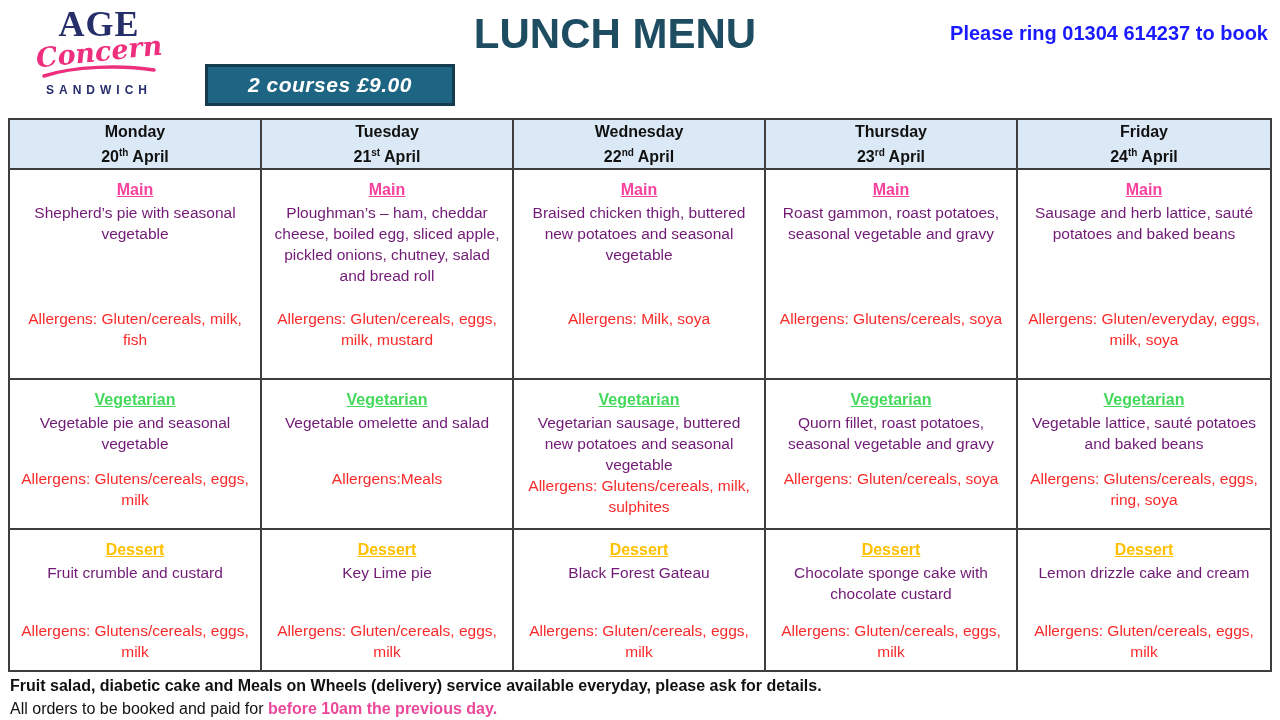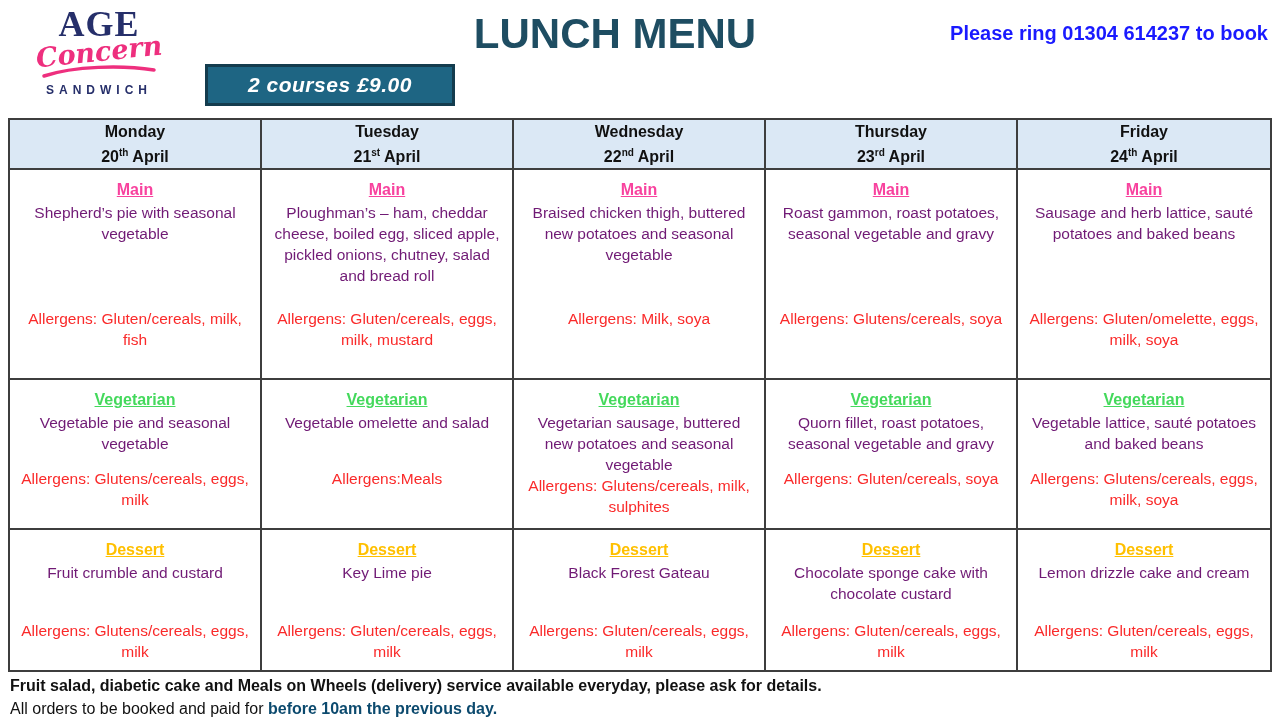--- a/index.html
+++ b/index.html
@@ -47,21 +47,21 @@
   .dish { color: #701a75; }
   .allergens { margin-top: auto; color: #fa2a2a; min-height: 44px; width: 100%; }
   .pad-b-main { padding-bottom: 26px; }
   .pad-b-veg { padding-bottom: 16px; }
   .pad-b-dessert { padding-bottom: 6px; }
 
   
   .footer { position: absolute; left: 10px; top: 674px; font-size: 16px; color: #111; line-height: 23px; }
   .footer-line1 { font-weight: bold; }
   .footer-line2 { font-weight: normal; }
-  .footer-highlight { font-weight: bold; color: #0c4a6e; }
+  .footer-highlight { font-weight: bold; color: #ec4899; }
 </style>
 </head>
 <body>
 
 <div class="page">
 
   <div class="logo">
     <div class="logo-age">AGE</div>
     <div class="logo-concern">Concern</div>
     <svg class="logo-swoosh" width="118" height="16" viewBox="0 0 118 16">
@@ -113,21 +113,21 @@
       <div class="allergens">Allergens: Milk, soya</div>
     </div>
     <div class="cell dish-cell pad-b-main">
       <div class="section-heading heading-main">Main</div>
       <div class="dish">Roast gammon, roast potatoes, seasonal vegetable and gravy</div>
       <div class="allergens">Allergens: Glutens/cereals, soya</div>
     </div>
     <div class="cell dish-cell pad-b-main last-col">
       <div class="section-heading heading-main">Main</div>
       <div class="dish">Sausage and herb lattice, sauté potatoes and baked beans</div>
-      <div class="allergens">Allergens: Gluten/omelette, eggs, milk, soya</div>
+      <div class="allergens">Allergens: Gluten/everyday, eggs, milk, soya</div>
     </div>
 
     <div class="cell dish-cell pad-b-veg">
       <div class="section-heading heading-veg">Vegetarian</div>
       <div class="dish">Vegetable pie and seasonal vegetable</div>
       <div class="allergens">Allergens: Glutens/cereals, eggs, milk</div>
     </div>
     <div class="cell dish-cell pad-b-veg">
       <div class="section-heading heading-veg">Vegetarian</div>
       <div class="dish">Vegetable omelette and salad</div>
@@ -139,21 +139,21 @@
       <div class="allergens">Allergens: Glutens/cereals, milk, sulphites</div>
     </div>
     <div class="cell dish-cell pad-b-veg">
       <div class="section-heading heading-veg">Vegetarian</div>
       <div class="dish">Quorn fillet, roast potatoes, seasonal vegetable and gravy</div>
       <div class="allergens">Allergens: Gluten/cereals, soya</div>
     </div>
     <div class="cell dish-cell pad-b-veg last-col">
       <div class="section-heading heading-veg">Vegetarian</div>
       <div class="dish">Vegetable lattice, sauté potatoes and baked beans</div>
-      <div class="allergens">Allergens: Glutens/cereals, eggs, milk, soya</div>
+      <div class="allergens">Allergens: Glutens/cereals, eggs, ring, soya</div>
     </div>
 
     <div class="cell dish-cell pad-b-dessert last-row">
       <div class="section-heading heading-dessert">Dessert</div>
       <div class="dish">Fruit crumble and custard</div>
       <div class="allergens">Allergens: Glutens/cereals, eggs, milk</div>
     </div>
     <div class="cell dish-cell pad-b-dessert last-row">
       <div class="section-heading heading-dessert">Dessert</div>
       <div class="dish">Key Lime pie</div>

